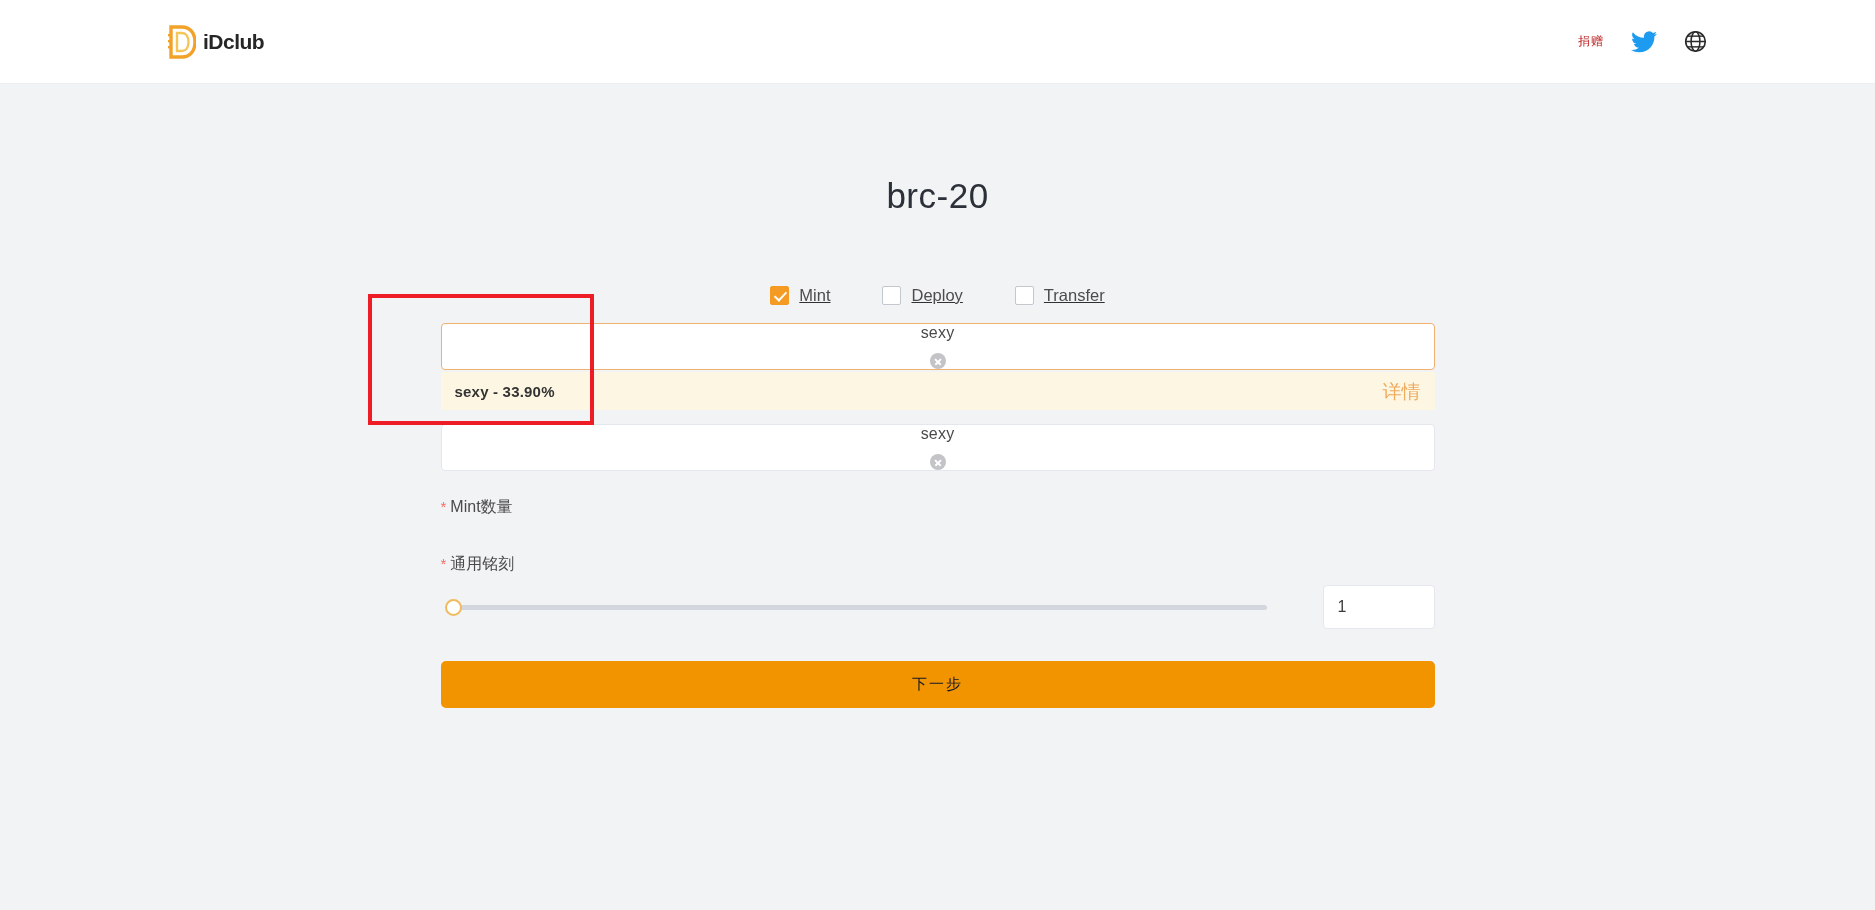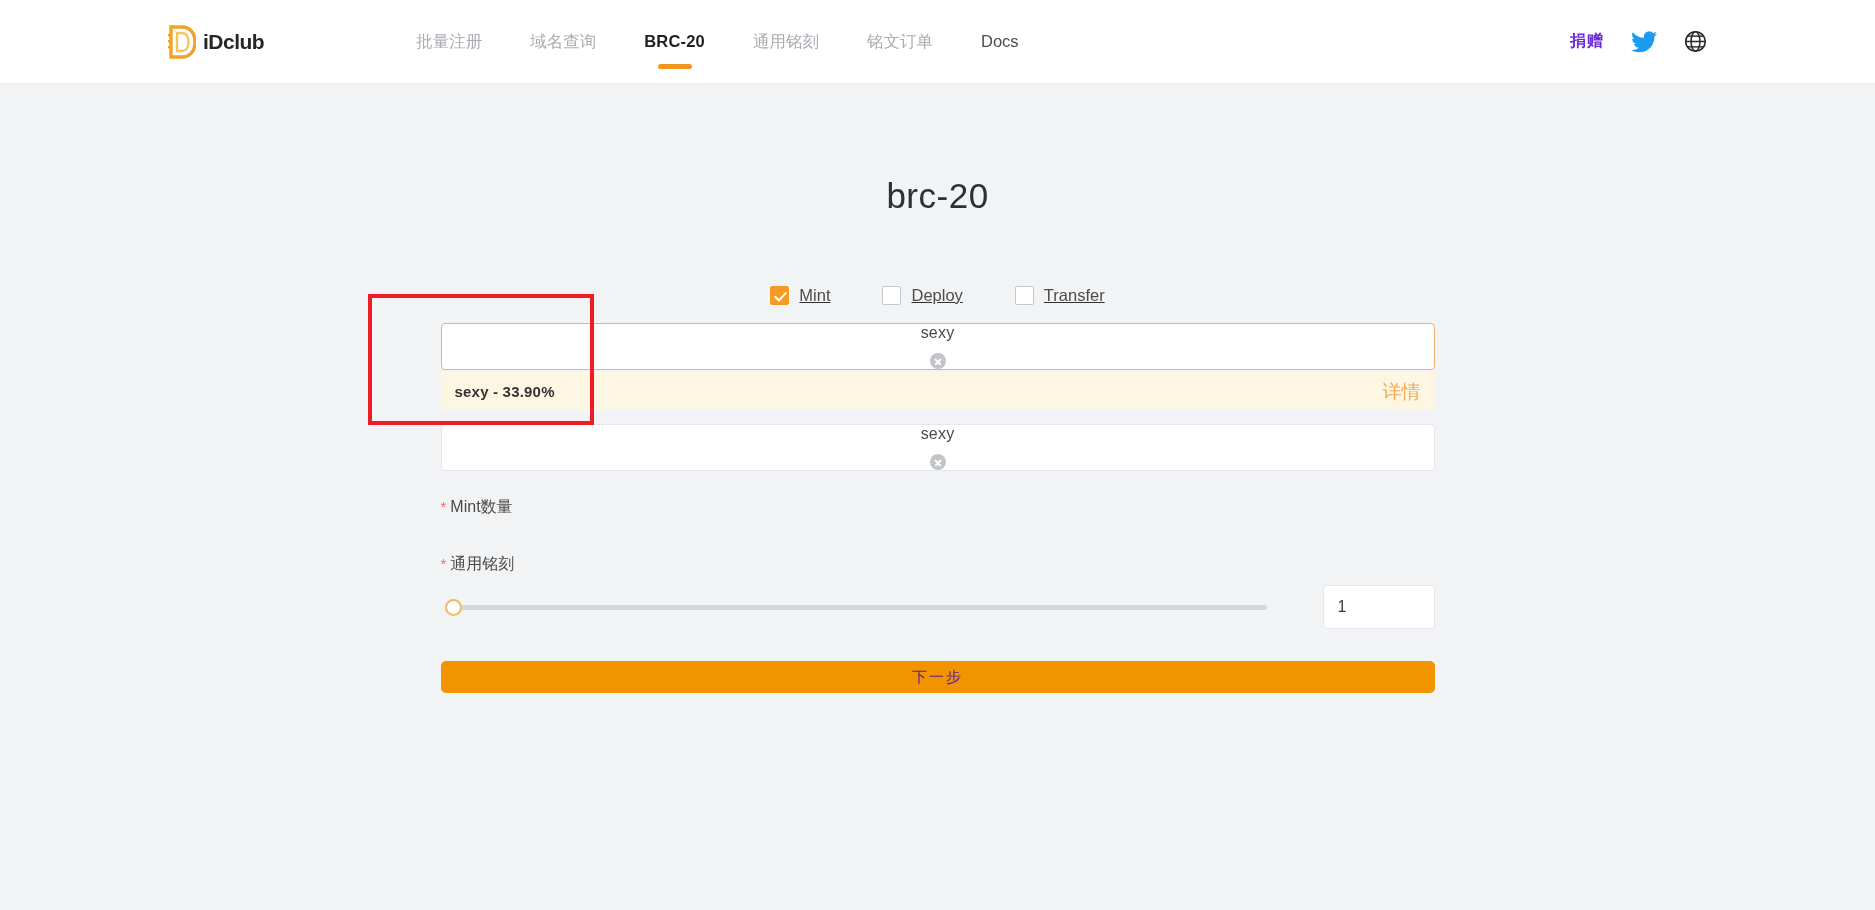--- a/index.html
+++ b/index.html
@@ -80,25 +80,24 @@
   .nav-item.docs { color: #4b4b4b; }
 
   .header-right {
     position: absolute;
     right: 168px;
     display: flex;
     align-items: center;
     gap: 27px;
   }
   .donate-link {
-    font-size: 16px;
-    color: #6d28d9;
+    font-size: 12px;
+    color: #b91c1c;
     cursor: pointer;
     letter-spacing: 1px;
-    font-weight: bold;
   }
   .icon-btn {
     cursor: pointer;
     display: flex;
     align-items: center;
     justify-content: center;
   }
 
   
   .page {
@@ -281,25 +280,25 @@
     border-radius: 4px;
     display: flex;
     align-items: center;
     padding: 0 14px;
     font-size: 16px;
     color: #3c3c3c;
   }
 
   .submit-btn {
     width: 994px;
-    height: 32px;
+    height: 47px;
     background: #f29400;
     border: none;
     border-radius: 5px;
-    color: #4c1d95;
+    color: #0f172a;
     font-size: 15px;
     cursor: pointer;
     margin-top: 32px;
     font-family: inherit;
     letter-spacing: 2px;
   }
 
   
   .annot {
     position: absolute;
@@ -319,28 +318,20 @@
         <path d="M3 2 H14 C22 2 27 8 27 17 C27 26 22 32 14 32 H3 Z" fill="none" stroke="#f2a229" stroke-width="3.4"></path>
         <path d="M9 8 H14 C18 8 20.5 11.5 20.5 17 C20.5 22.5 18 26 14 26 H9 Z" fill="none" stroke="#f6c558" stroke-width="2.4"></path>
         <rect x="0" y="9" width="4" height="2.4" fill="#f2a229"></rect>
         <rect x="0" y="15" width="4" height="2.4" fill="#f2a229"></rect>
         <rect x="0" y="21" width="4" height="2.4" fill="#f2a229"></rect>
       </svg>
     </span>
     <span class="logo-text">iDclub</span>
   </div>
 
-  <nav class="nav">
-    <div class="nav-item">批量注册</div>
-    <div class="nav-item">域名查询</div>
-    <div class="nav-item active">BRC-20</div>
-    <div class="nav-item">通用铭刻</div>
-    <div class="nav-item">铭文订单</div>
-    <div class="nav-item docs">Docs</div>
-  </nav>
 
   <div class="header-right">
     <span class="donate-link">捐赠</span>
     <span class="icon-btn">
       <svg width="26" height="22" viewBox="0 0 24 20">
         <path fill="#1d9bf0" d="M24 2.4c-.9.4-1.8.7-2.8.8 1-.6 1.8-1.6 2.2-2.7-1 .6-2 1-3.1 1.2A4.9 4.9 0 0 0 11.9 5c0 .4 0 .8.1 1.1A13.9 13.9 0 0 1 1.7.9 4.9 4.9 0 0 0 3.2 7.4c-.8 0-1.6-.2-2.2-.6v.1c0 2.4 1.7 4.4 3.9 4.8-.4.1-.8.2-1.3.2-.3 0-.6 0-.9-.1a4.9 4.9 0 0 0 4.6 3.4 9.9 9.9 0 0 1-6.1 2.1H0a14 14 0 0 0 7.6 2.2c9 0 14-7.5 14-14v-.6c1-.7 1.8-1.6 2.4-2.5z"></path>
       </svg>
     </span>
     <span class="icon-btn">
       <svg width="23" height="23" viewBox="0 0 24 24">

